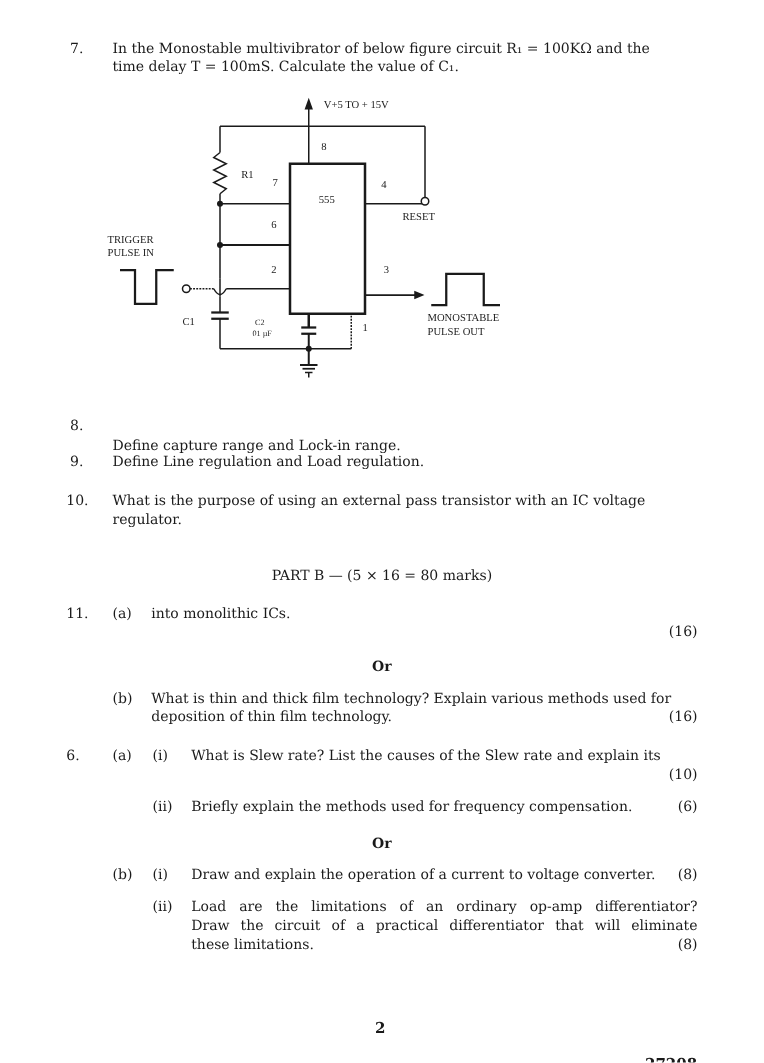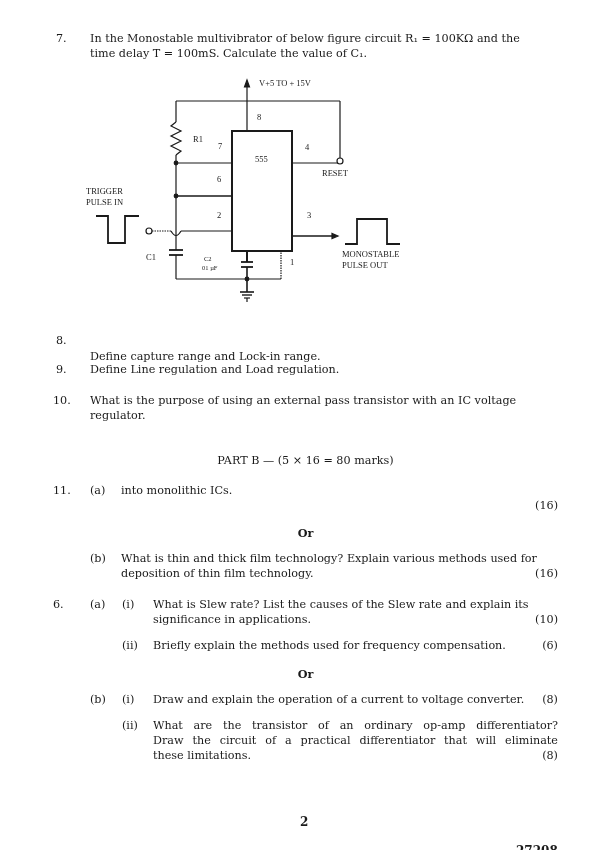--- a/index.html
+++ b/index.html
@@ -145,37 +145,36 @@
   <span class="line">What is thin and thick film technology? Explain various methods used for</span>
   <span class="line">deposition of thin film technology.</span>
 </div>
 <div class="marks" style="top:566px;">(16)</div>
 
 <div class="qnum" style="top:597px;left:53px;">6.</div>
 <div class="sub-a" style="top:597px;">(a)</div>
 <div class="roman" style="top:597px;">(i)</div>
 <div class="roman-text" style="top:597px;">
   <span class="line">What is Slew rate? List the causes of the Slew rate and explain its</span>
-  <span class="line">significance in applications.</span>
 </div>
 <div class="marks" style="top:612px;">(10)</div>
 
 <div class="roman" style="top:638px;">(ii)</div>
 <div class="roman-text" style="top:638px;width:370px;">Briefly explain the methods used for frequency compensation.</div>
 <div class="marks" style="top:638px;">(6)</div>
 
 <div class="center or" style="top:667px;">Or</div>
 
 <div class="sub-a" style="top:692px;">(b)</div>
 <div class="roman" style="top:692px;">(i)</div>
 <div class="roman-text" style="top:692px;width:385px;">Draw and explain the operation of a current to voltage converter.</div>
 <div class="marks" style="top:692px;">(8)</div>
 
 <div class="roman" style="top:718px;">(ii)</div>
 <div class="roman-text" style="top:718px;">
-  <span class="line" style="text-align:justify;text-align-last:justify;">What are the transistor of an ordinary op-amp differentiator?</span>
+  <span class="line" style="text-align:justify;text-align-last:justify;">Load are the limitations of an ordinary op-amp differentiator?</span>
   <span class="line" style="text-align:justify;text-align-last:justify;">Draw the circuit of a practical differentiator that will eliminate</span>
   <span class="line">these limitations.</span>
 </div>
 <div class="marks" style="top:748px;">(8)</div>
 
 <div class="abs footer" style="left:300px;top:815px;">2</div>
 <div class="abs footer" style="left:516px;top:844px;">27208</div>
 
 </body></html>

